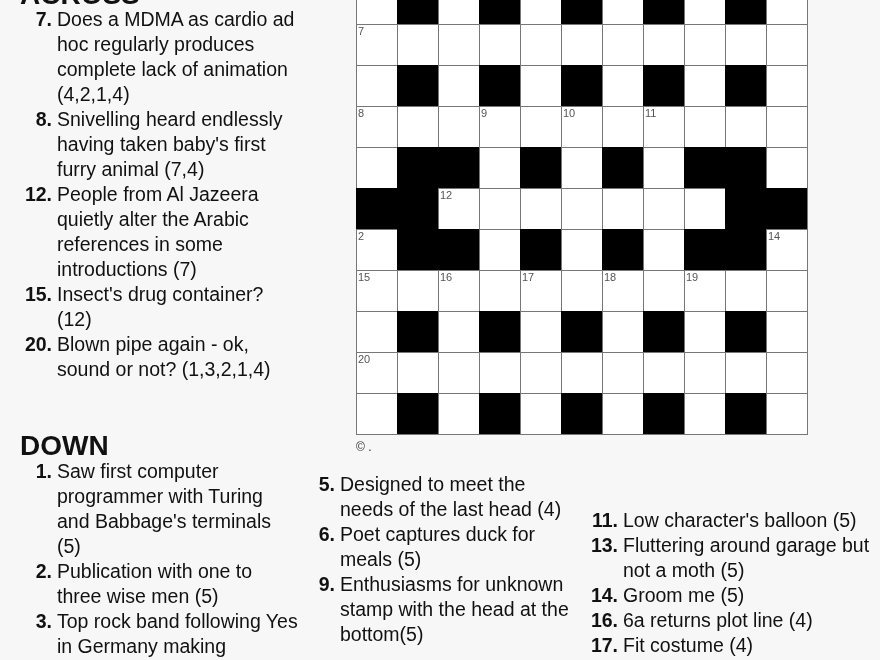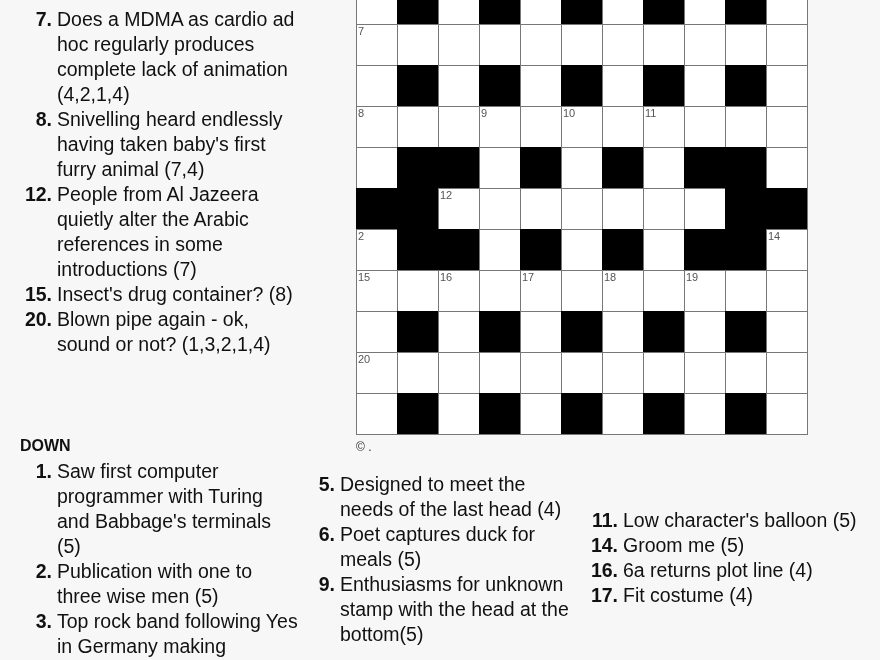--- a/index.html
+++ b/index.html
@@ -3,21 +3,21 @@
 <meta charset="utf-8">
 <style>
   html, body { margin:0; padding:0; }
   body {
     width:880px; height:660px; overflow:hidden; position:relative;
     background:#f7f7f7;
     font-family:"Liberation Sans", sans-serif;
     color:#111;
   }
   .clue-block { position:absolute; font-size:19.5px; line-height:25px; }
-  .heading { position:absolute; font-weight:bold; font-size:16px; line-height:25px; }
+  .heading { position:absolute; font-weight:bold; font-size:28px; line-height:25px; }
   .clue { display:flex; }
   .clue .num { font-weight:bold; text-align:right; flex:0 0 auto; padding-right:5px; }
   .clue .txt { flex:1 1 auto; }
   #col-across { left:20px; top:7px; width:280px; }
   #col-across .num, #col-down1 .num { width:32px; }
   #col-down1 { left:20px; top:459px; width:280px; }
   #col-down2 { left:314px; top:472px; width:262px; }
   #col-down2 .num { width:21px; }
   #col-down3 { left:585px; top:472px; width:290px;margin-top:36px; }
   #col-down3 .num { width:33px; }
@@ -49,21 +49,21 @@
     <div class="clue">
       <span class="num">8.</span>
       <span class="txt">Snivelling heard endlessly having taken baby's first furry animal (7,4)</span>
     </div>
     <div class="clue">
       <span class="num">12.</span>
       <span class="txt">People from Al Jazeera quietly alter the Arabic references in some introductions (7)</span>
     </div>
     <div class="clue">
       <span class="num">15.</span>
-      <span class="txt">Insect's drug container? (8)</span>
+      <span class="txt">Insect's drug container? (12)</span>
     </div>
     <div class="clue">
       <span class="num">20.</span>
       <span class="txt">Blown pipe again - ok, sound or not? (1,3,2,1,4)</span>
     </div>
   </div>
 
 <div class="heading" style="left:20px; top:433px;">DOWN</div>
 <div id="col-down1" class="clue-block">
     <div class="clue">
@@ -92,20 +92,24 @@
       <span class="num">9.</span>
       <span class="txt">Enthusiasms for unknown stamp with the head at the bottom(5)</span>
     </div>
   </div>
 <div id="col-down3" class="clue-block">
     <div class="clue">
       <span class="num">11.</span>
       <span class="txt">Low character's balloon (5)</span>
     </div>
     <div class="clue">
+      <span class="num">13.</span>
+      <span class="txt">Fluttering around garage but not a moth (5)</span>
+    </div>
+    <div class="clue">
       <span class="num">14.</span>
       <span class="txt">Groom me (5)</span>
     </div>
     <div class="clue">
       <span class="num">16.</span>
       <span class="txt">6a returns plot line (4)</span>
     </div>
     <div class="clue">
       <span class="num">17.</span>
       <span class="txt">Fit costume (4)</span>

